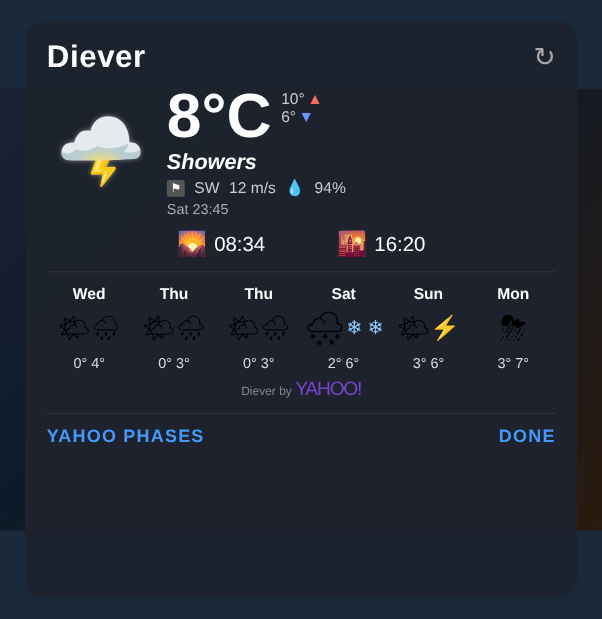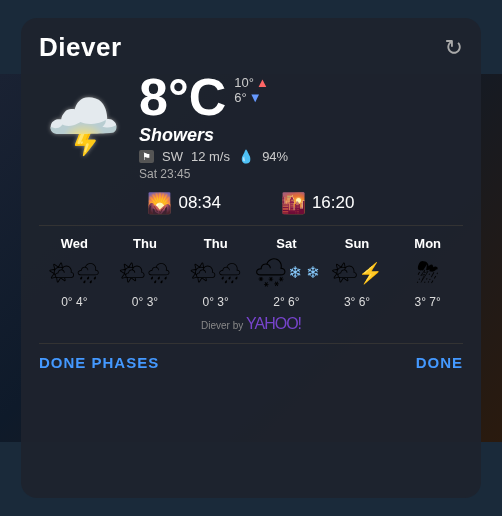--- a/index.html
+++ b/index.html
@@ -312,17 +312,17 @@
       <span class="day-temps">3° 7°</span>
     </div>
       </div>
 
     <div class="powered-row">
       <span>Diever by</span>
       <span class="yahoo-logo">YAHOO!</span>
     </div>
 
     <div class="bottom-row">
-      <button class="bottom-btn">DONE PHASES</button>
+      <button class="bottom-btn">YAHOO PHASES</button>
       <button class="bottom-btn">DONE</button>
     </div>
   </div>
 </div>
 
 </body></html>

